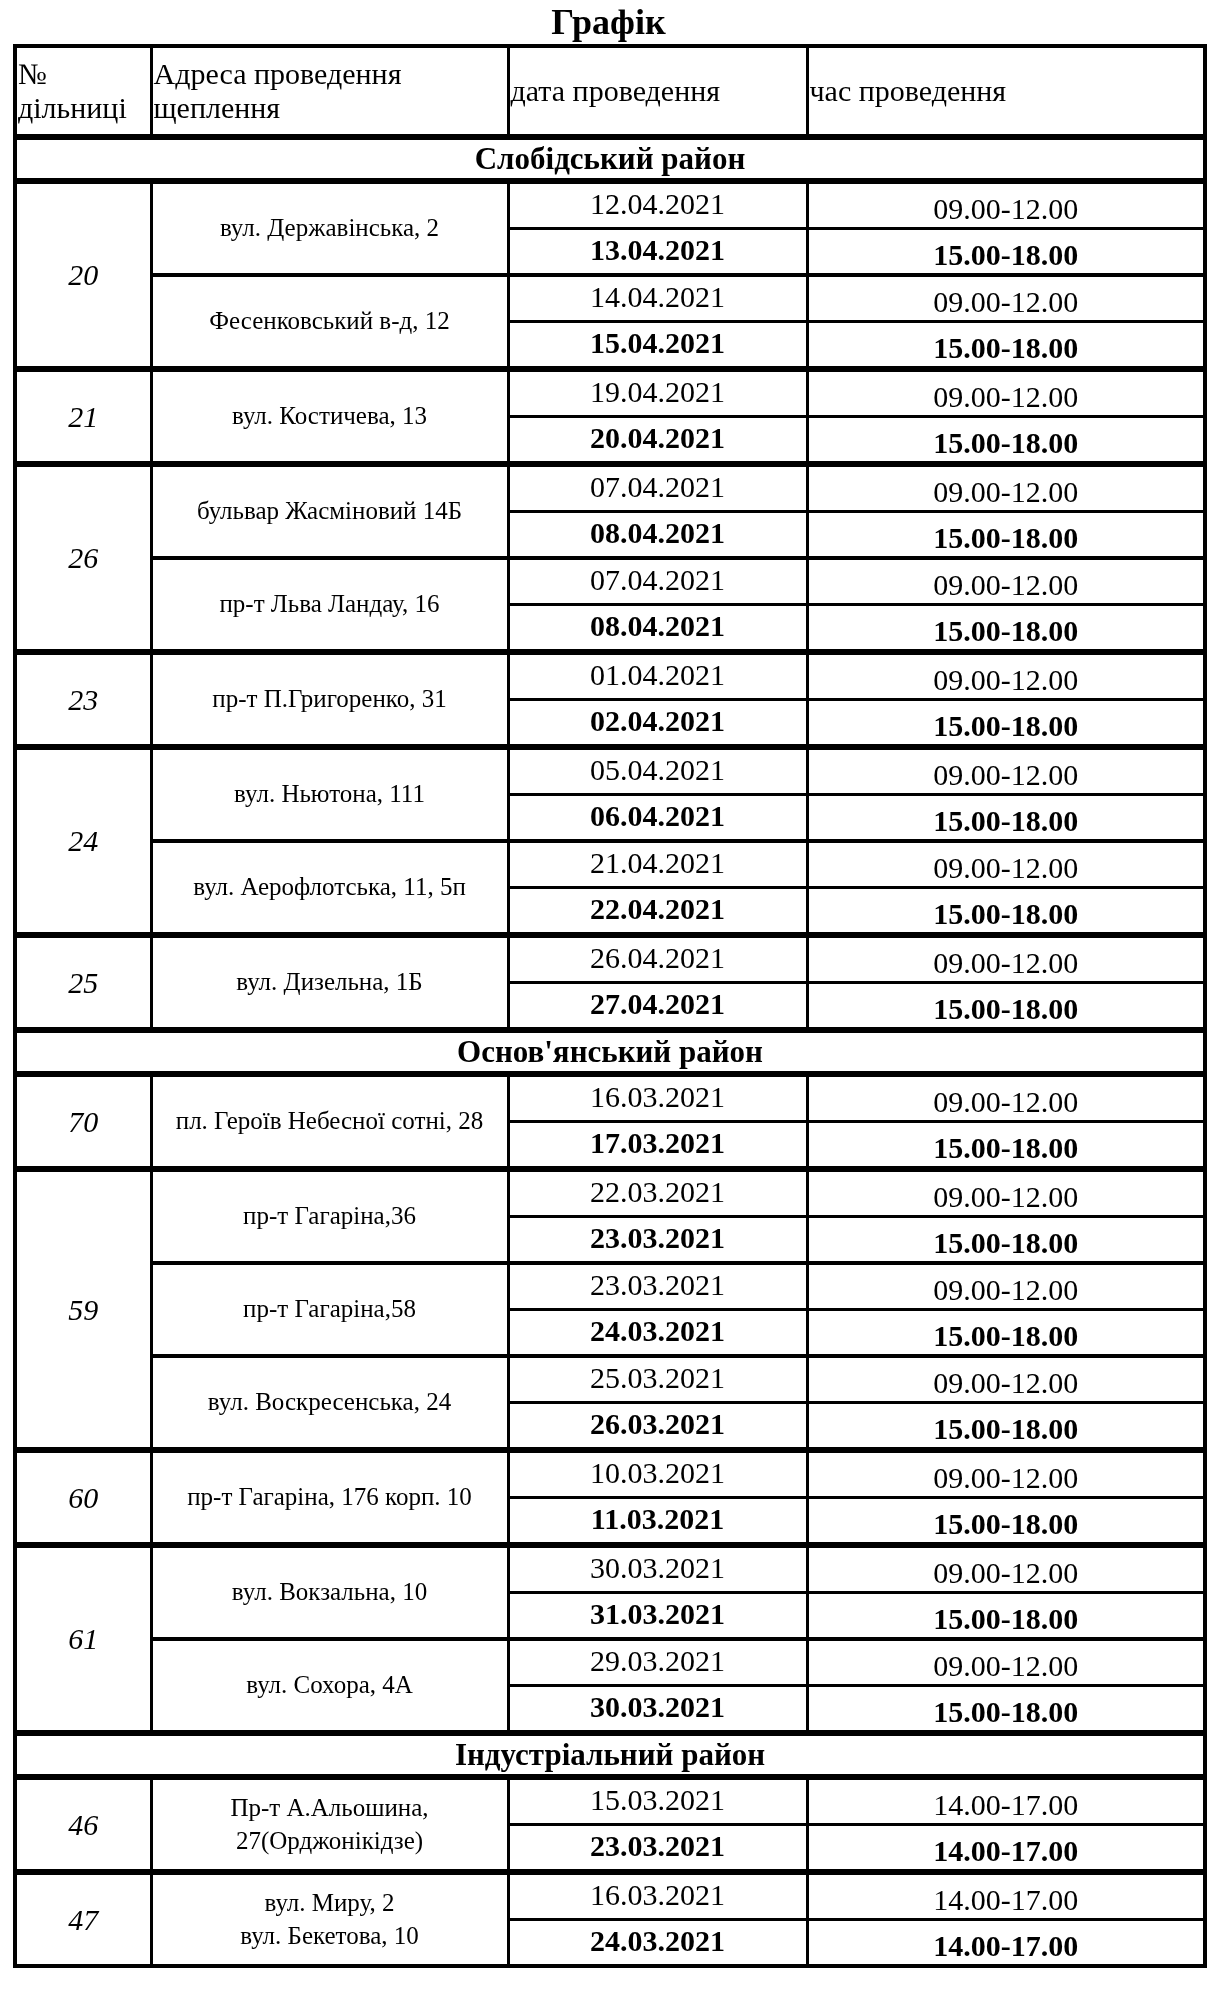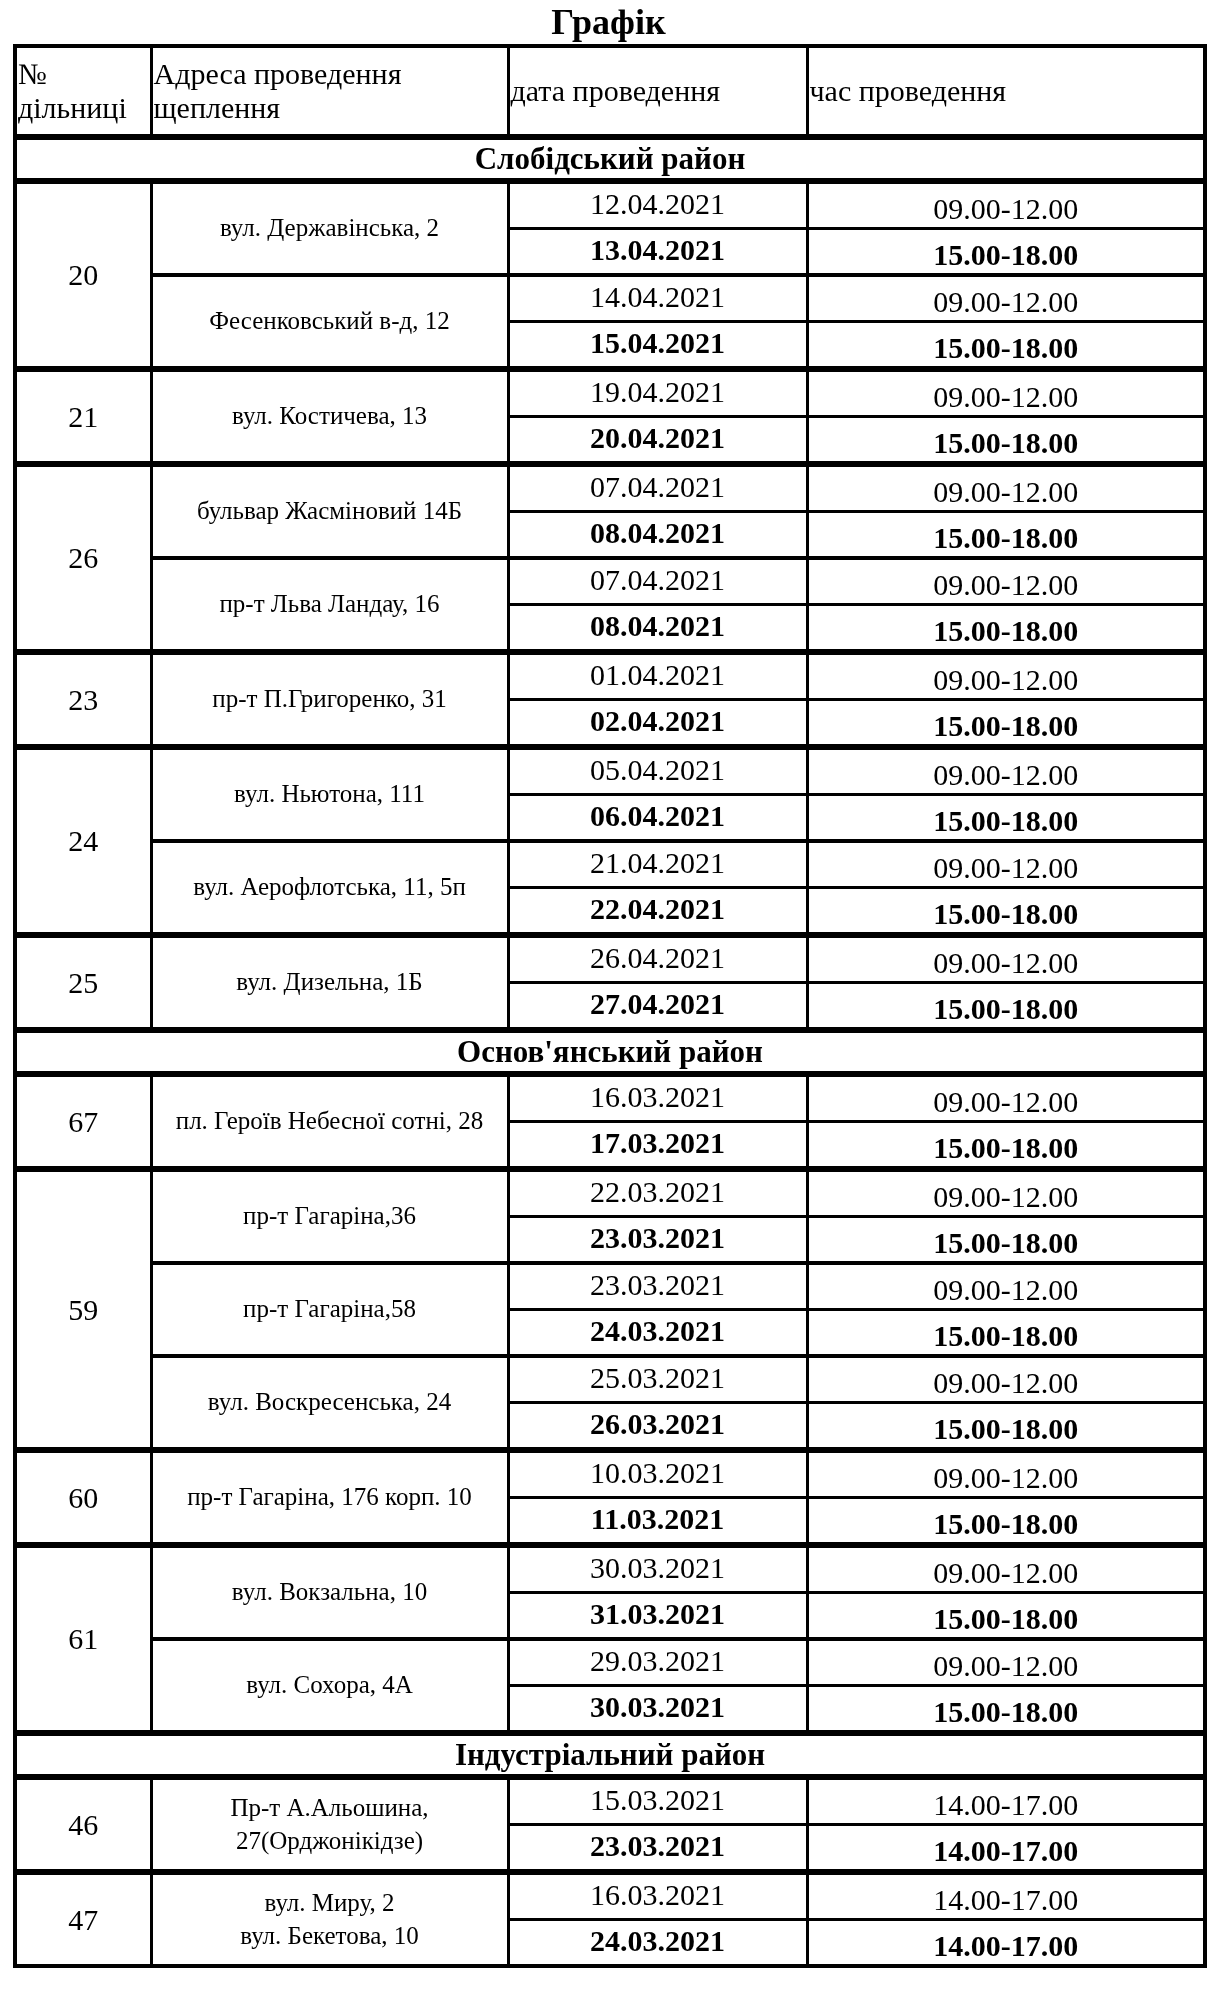--- a/index.html
+++ b/index.html
@@ -56,20 +56,21 @@
     font-weight: bold;
     font-size: 31px;
     text-align: center;
     height: 32px;
     border-top: 6px solid #000;
     border-bottom: 6px solid #000;
   }
   td.num {
     font-size: 30px;
     text-align: center;
+    font-style: italic;
   }
   td.addr {
     font-size: 25px;
     line-height: 1.3;
     text-align: center;
     padding: 0 6px;
   }
   td.date {
     font-size: 30px;
     text-align: center;
@@ -196,21 +197,21 @@
           <td class="time">09.00-12.00</td>
         </tr>
         <tr class="row-cont">
           <td class="date">27.04.2021</td>
           <td class="time">15.00-18.00</td>
         </tr>
         <tr class="section-row">
           <td colspan="4">Основ'янський район</td>
         </tr>
         <tr class="district-start">
-          <td class="num" rowspan="2">67</td>
+          <td class="num" rowspan="2">70</td>
           <td class="addr" rowspan="2">пл. Героїв Небесної сотні, 28</td>
           <td class="date">16.03.2021</td>
           <td class="time">09.00-12.00</td>
         </tr>
         <tr class="row-cont">
           <td class="date">17.03.2021</td>
           <td class="time">15.00-18.00</td>
         </tr>
         <tr class="district-start">
           <td class="num" rowspan="6">59</td>

